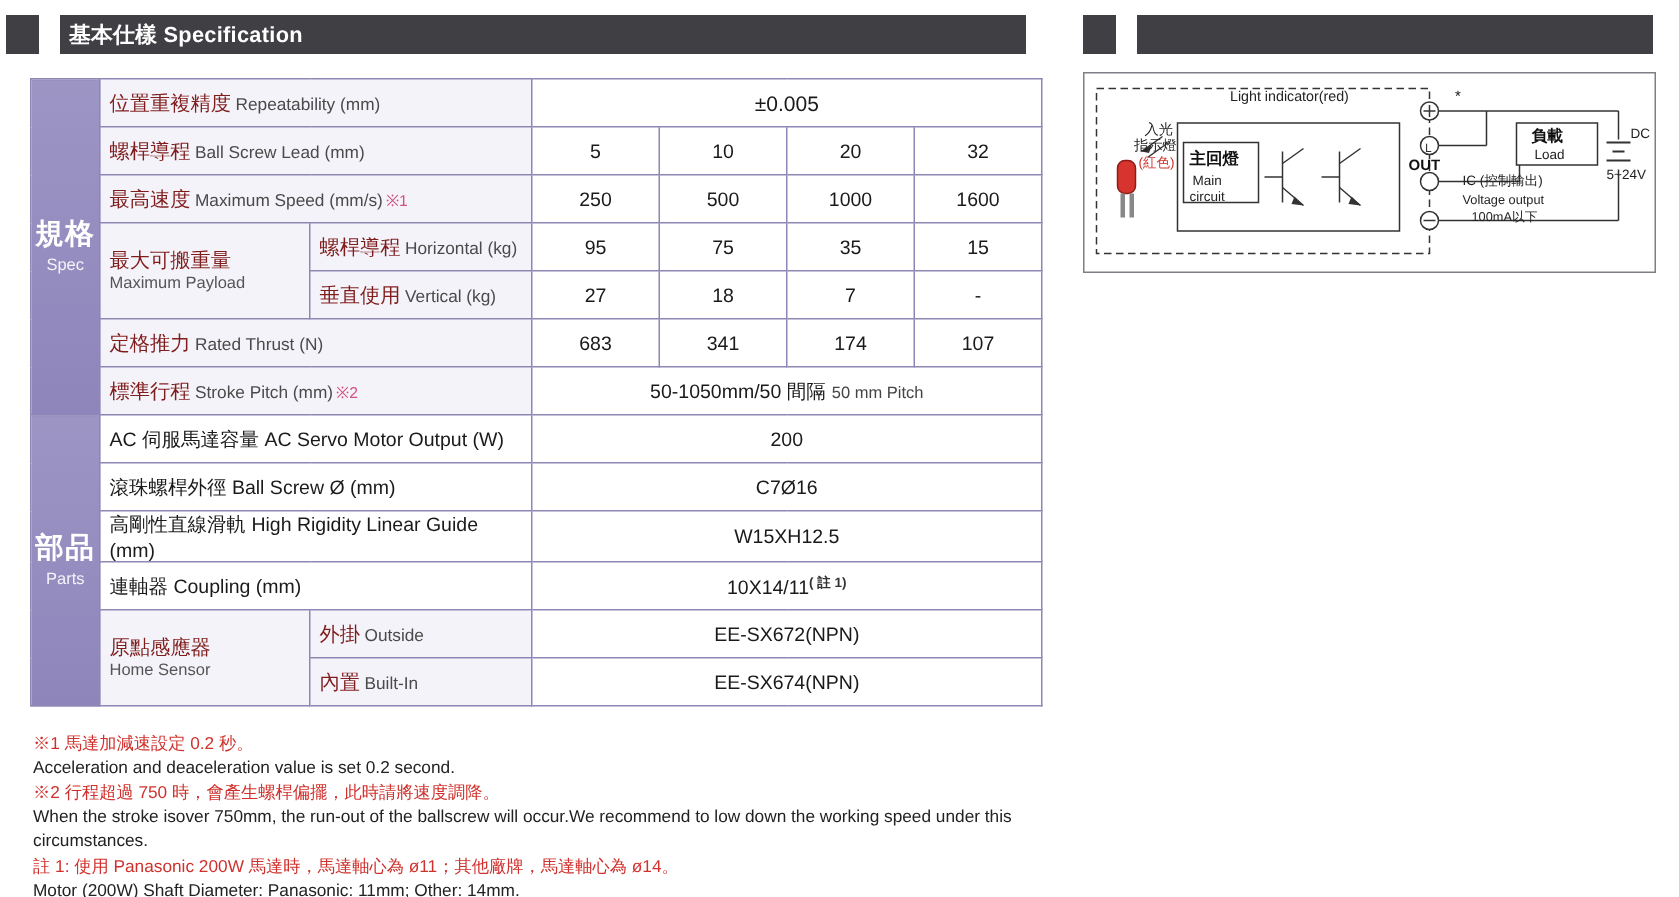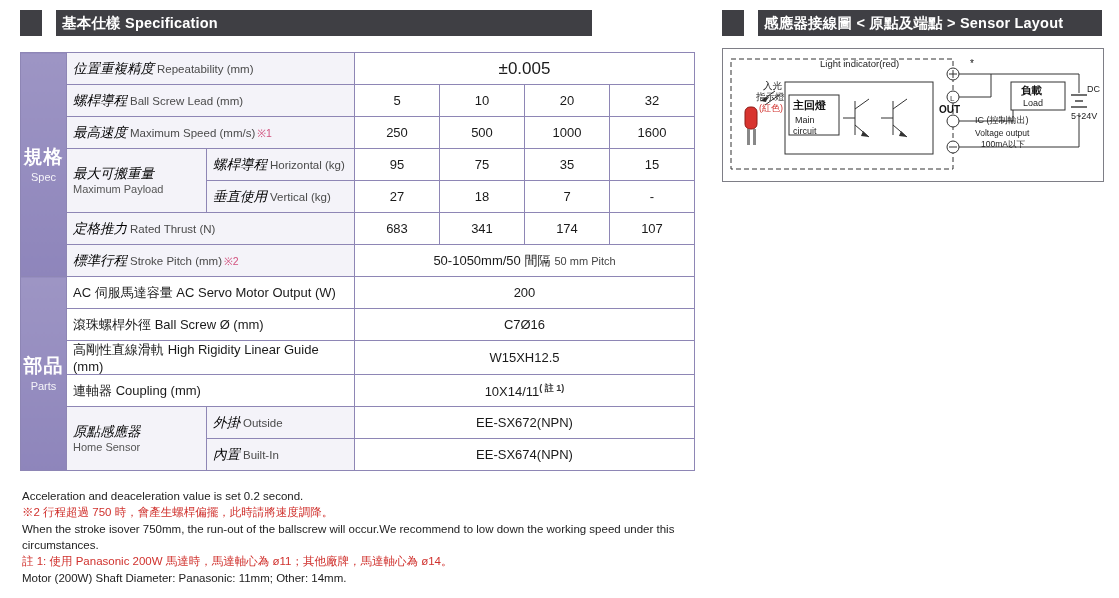--- a/index.html
+++ b/index.html
@@ -37,21 +37,21 @@
     flex: 0 0 auto;
   }
   .hdr .title {
     color: #ffffff;
     font-size: 14.5px;
     font-weight: bold;
     letter-spacing: .2px;
     white-space: nowrap;
     padding-left: 6px;
   }
-  #spec-header { left: 20px; top: 10px; width: 572px; }
+  #spec-header { left: 4px; top: 10px; width: 680px; }
   #sensor-header { left: 722px; top: 10px; width: 380px; }
 
   
   .table-wrap {
     position: absolute;
     left: 20px;
     top: 52px;
     width: 674px;
   }
   table.spec {
@@ -86,22 +86,21 @@
     display: block;
     font-size: 11px;
     opacity: .9;
     margin-top: 3px;
   }
   .lbl {
     background: #f4f3f9 !important;
   }
   .lbl .cn {
     font-size: 13.5px;
-    color: #000000;
-    font-style: italic;
+    color: #7f1d1d;
   }
   .lbl .en {
     font-size: 11.5px;
     color: #4a4a4a;
     margin-left: 3px;
     margin-top: 32px;
   }
   .lbl .mk {
     color: #d2527f;
     font-size: 10.5px;
@@ -110,21 +109,21 @@
   .sub2 {
     font-size: 11px;
     color: #555;
     display: block;
     line-height: 1.1;
   }
   .val {
     text-align: center;
     font-size: 13.5px;
   }
-  .val.big { font-size: 17px; }
+  .val.big { font-size: 14px; }
   .note-sup {
     font-size: 9px;
     vertical-align: super;
     color: #333;
     font-weight: bold;
   }
   .pitch-note {
     font-size: 11px;
     color: #444;
     margin-left: 4px;
@@ -160,21 +159,20 @@
 
 <div class="hdr" id="spec-header">
   <div class="bar-left"></div>
   <div class="accent"></div>
   <div class="title">基本仕樣 Specification</div>
 </div>
 
 <div class="hdr" id="sensor-header">
   <div class="bar-left"></div>
   <div class="accent"></div>
-  <div class="title">感應器接線圖 &lt; 原點及端點 &gt; Sensor Layout</div>
 </div>
 
 <div class="table-wrap">
 <table class="spec">
   <colgroup>
     <col style="width:46px">
     <col style="width:140px">
     <col style="width:148px">
     <col style="width:85px">
     <col style="width:85px">
@@ -301,20 +299,21 @@
       <td class="lbl">
         <span class="cn">內置</span><span class="en">Built-In</span>
       </td>
       <td class="val" colspan="4">EE-SX674(NPN)</td>
     </tr>
   </tbody>
 </table>
 </div>
 
 <div class="notes">
+  <div class="red">※1 馬達加減速設定 0.2 秒。</div>
   <div class="en">Acceleration and deaceleration value is set 0.2 second.</div>
   <div class="red">※2 行程超過 750 時，會產生螺桿偏擺，此時請將速度調降。</div>
   <div class="en">When the stroke isover 750mm, the run-out of the ballscrew will occur.We recommend to low down the working speed under this circumstances.</div>
   <div class="red">註 1: 使用 Panasonic 200W 馬達時，馬達軸心為 ø11；其他廠牌，馬達軸心為 ø14。</div>
   <div class="en">Motor (200W) Shaft Diameter: Panasonic: 11mm; Other: 14mm.</div>
 </div>
 
 <div class="diagram">
   <svg width="378" height="130" viewBox="0 0 378 130" xmlns="http://www.w3.org/2000/svg" font-family="Liberation Sans, sans-serif">
 

